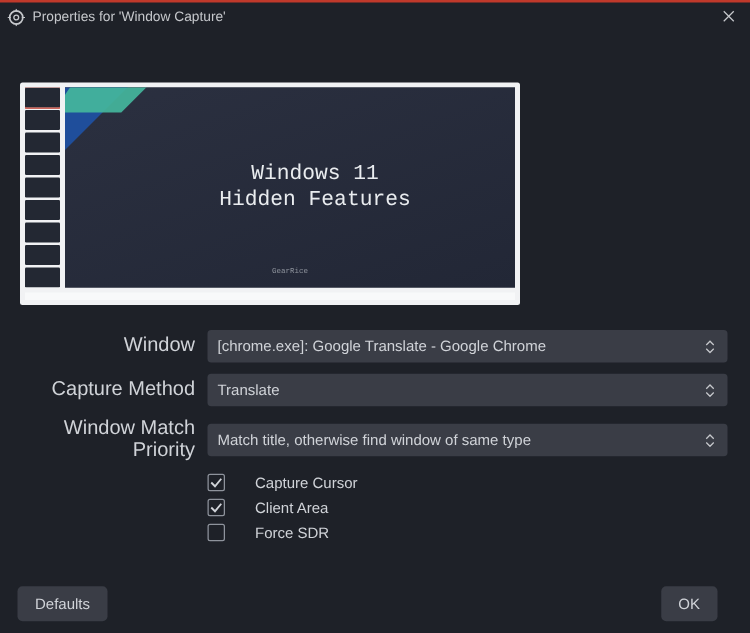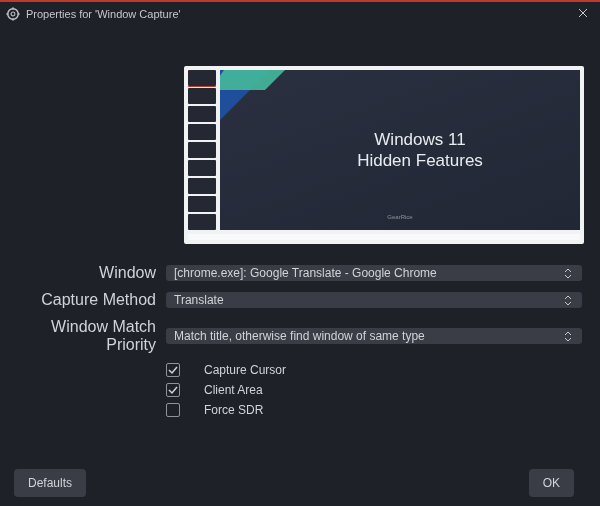--- a/index.html
+++ b/index.html
@@ -21,21 +21,22 @@
 }
 .titlebar .logo {
   width: 14px; height: 14px;
   margin-right: 6px;
 }
 .titlebar .title { font-size: 11px; color: #c6c8cc; }
 .titlebar .close { margin-left: auto; color: #c6c8cc; padding: 2px 6px; }
 .preview-wrap {
   padding: 40px 16px 10px 16px;
   display: flex;
-  justify-content: flex-end;
+  justify-content: flex-start;
+  font-family: Liberation Mono, monospace;
 }
 .preview {
   width: 400px;
   height: 178px;
   background: #f1f2f4;
   border-radius: 2px;
   display: flex;
   flex-direction: column;
   padding: 4px;
 }
@@ -102,21 +103,21 @@
 }
 .row label.key {
   width: 148px;
   text-align: right;
   padding-right: 10px;
   color: #d0d3d8;
   font-size: 16px;
 }
 .select {
   flex: 1;
-  height: 16px;
+  height: 26px;
   background: #3a3d46;
   border: none;
   border-radius: 3px;
   color: #d0d3d8;
   font-size: 12px;
   display: flex;
   align-items: center;
   padding: 0 8px;
   position: relative;
 }

